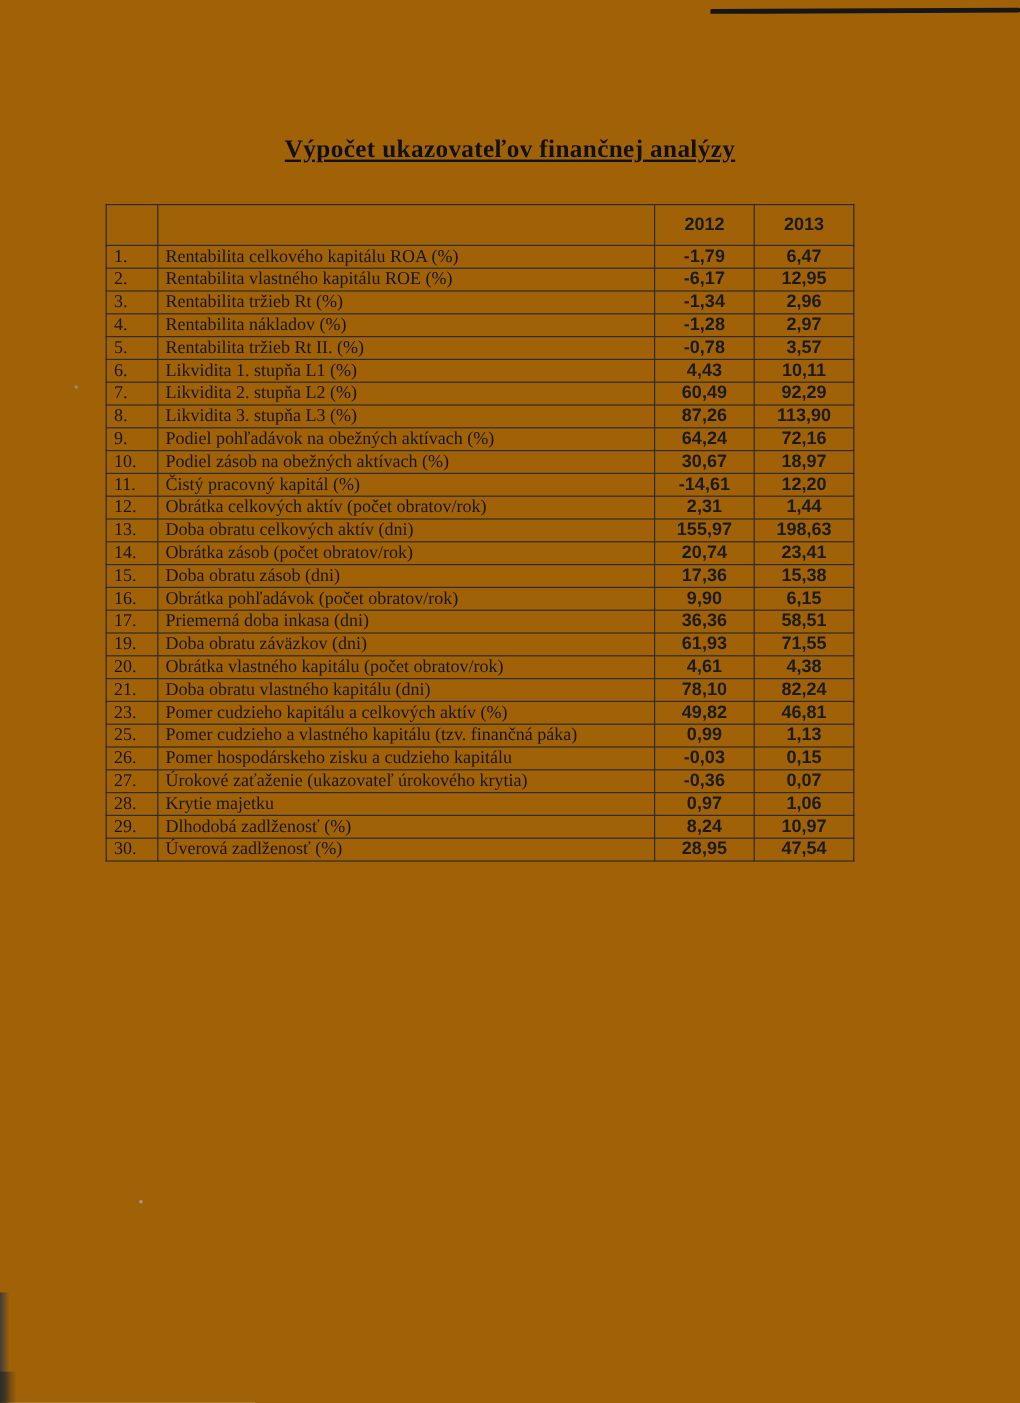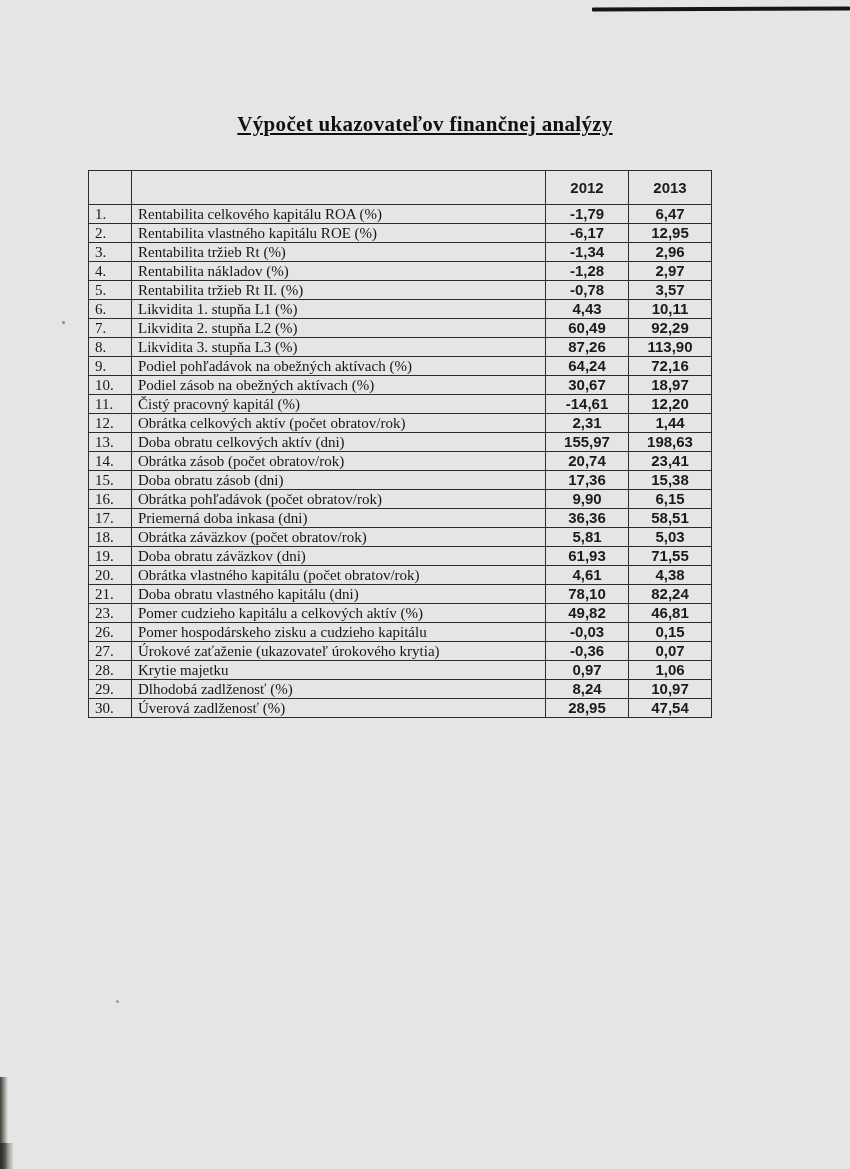--- a/index.html
+++ b/index.html
@@ -1,20 +1,20 @@
 <!DOCTYPE html>
 <html><head>
 <meta charset="utf-8">
 <style>
   html,body{margin:0;padding:0;}
   body{
     width:850px;height:1169px;background:#ffffff;position:relative;
     font-family:"Liberation Serif",serif;overflow:hidden;
   }
-  .page{position:absolute;inset:0;background:#e5e5e5;}
+  .page{position:absolute;inset:0;background:#a16207;}
 
   
   .artifact-top{position:absolute;top:7px;left:592px;width:258px;height:4px;background:#161616;transform:rotate(-0.25deg);border-radius:1px;}
   .artifact-bottom-left{position:absolute;left:0;bottom:0;width:8px;height:92px;background:linear-gradient(to right,#3f3e37,rgba(63,62,55,0));}
   .artifact-bottom-left2{position:absolute;left:0;bottom:0;width:14px;height:26px;background:linear-gradient(to right,#2e2d27,rgba(46,45,39,0));}
   .speck1{position:absolute;left:62px;top:321px;width:3px;height:3px;background:#8a8a8a;border-radius:50%;}
   .speck2{position:absolute;left:116px;top:1000px;width:3px;height:3px;background:#9a9a9a;border-radius:50%;}
 
   h1.title{
     position:absolute;top:112px;left:0;width:100%;margin:0;
@@ -168,26 +168,20 @@
           <td class="val">9,90</td>
           <td class="val">6,15</td>
         </tr>
         <tr>
           <td class="num">17.</td>
           <td class="label">Priemerná doba inkasa (dni)</td>
           <td class="val">36,36</td>
           <td class="val">58,51</td>
         </tr>
         <tr>
-          <td class="num">18.</td>
-          <td class="label">Obrátka záväzkov (počet obratov/rok)</td>
-          <td class="val">5,81</td>
-          <td class="val">5,03</td>
-        </tr>
-        <tr>
           <td class="num">19.</td>
           <td class="label">Doba obratu záväzkov (dni)</td>
           <td class="val">61,93</td>
           <td class="val">71,55</td>
         </tr>
         <tr>
           <td class="num">20.</td>
           <td class="label">Obrátka vlastného kapitálu  (počet obratov/rok)</td>
           <td class="val">4,61</td>
           <td class="val">4,38</td>
@@ -198,20 +192,26 @@
           <td class="val">78,10</td>
           <td class="val">82,24</td>
         </tr>
         <tr>
           <td class="num">23.</td>
           <td class="label">Pomer cudzieho kapitálu a celkových aktív (%)</td>
           <td class="val">49,82</td>
           <td class="val">46,81</td>
         </tr>
         <tr>
+          <td class="num">25.</td>
+          <td class="label">Pomer cudzieho a vlastného kapitálu (tzv. finančná páka)</td>
+          <td class="val">0,99</td>
+          <td class="val">1,13</td>
+        </tr>
+        <tr>
           <td class="num">26.</td>
           <td class="label">Pomer hospodárskeho zisku a cudzieho kapitálu</td>
           <td class="val">-0,03</td>
           <td class="val">0,15</td>
         </tr>
         <tr>
           <td class="num">27.</td>
           <td class="label">Úrokové zaťaženie (ukazovateľ úrokového krytia)</td>
           <td class="val">-0,36</td>
           <td class="val">0,07</td>

